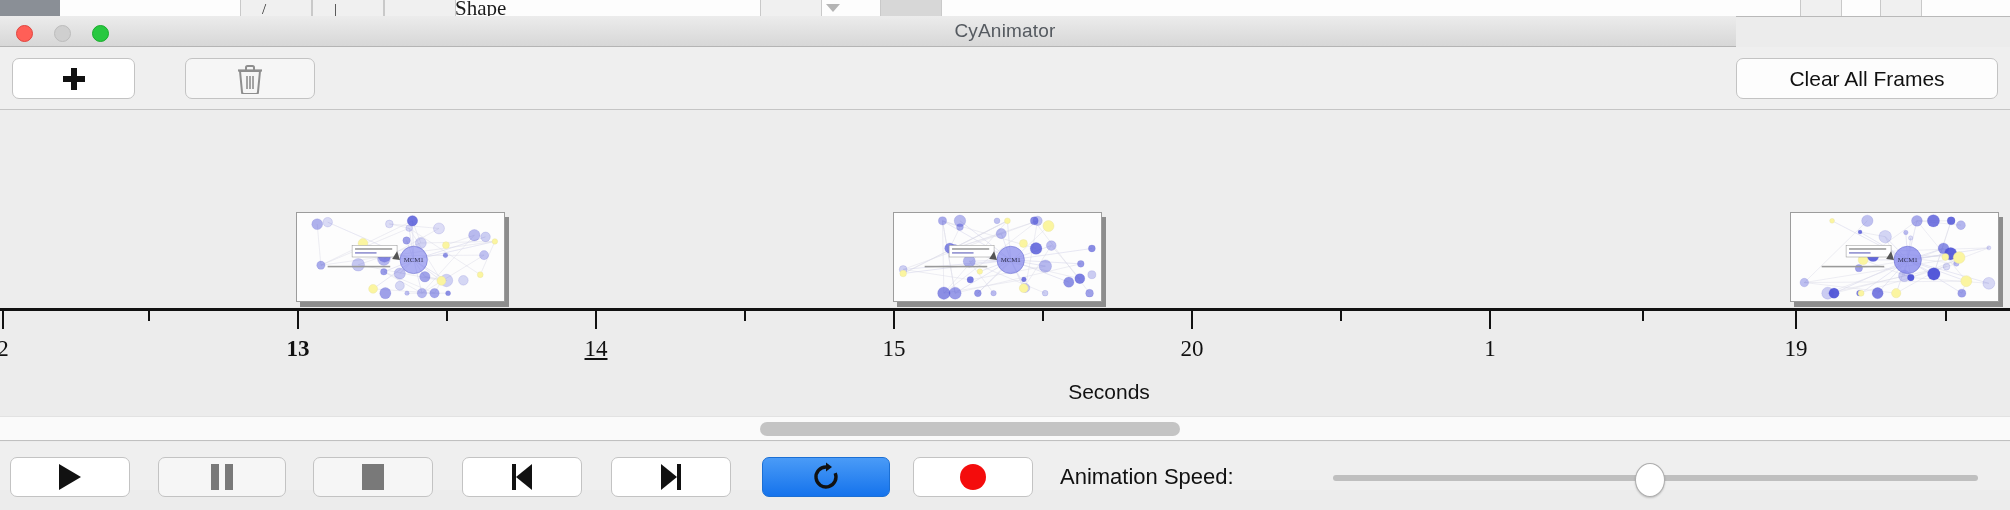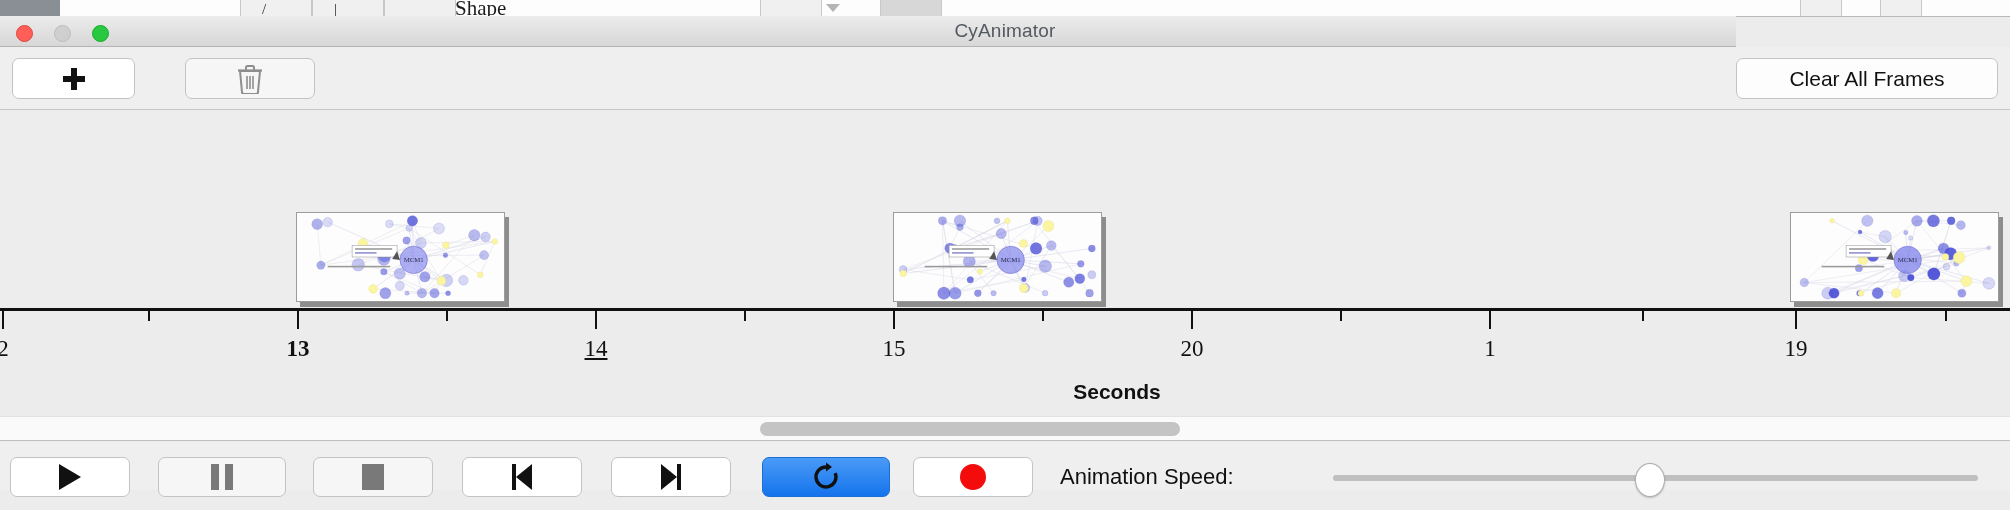--- a/index.html
+++ b/index.html
@@ -190,21 +190,21 @@
     white-space: nowrap;
   }
   .axis-title {
     position: absolute;
     top: 380px;
     width: 2010px;
     text-align: center;
     font-size: 21px;
     color: #111;
   }
-  .axis-title span { position: relative; left: 112px; font-weight: bold; }
+  .axis-title span { position: relative; left: 104px; }
 
   
   .scroll-track {
     position: absolute;
     left: 0; top: 416px;
     width: 2010px; height: 25px;
     background: #fafafa;
     border-top: 1px solid #e2e2e2;
     border-bottom: 1px solid #c0c0c0;
     box-sizing: border-box;

